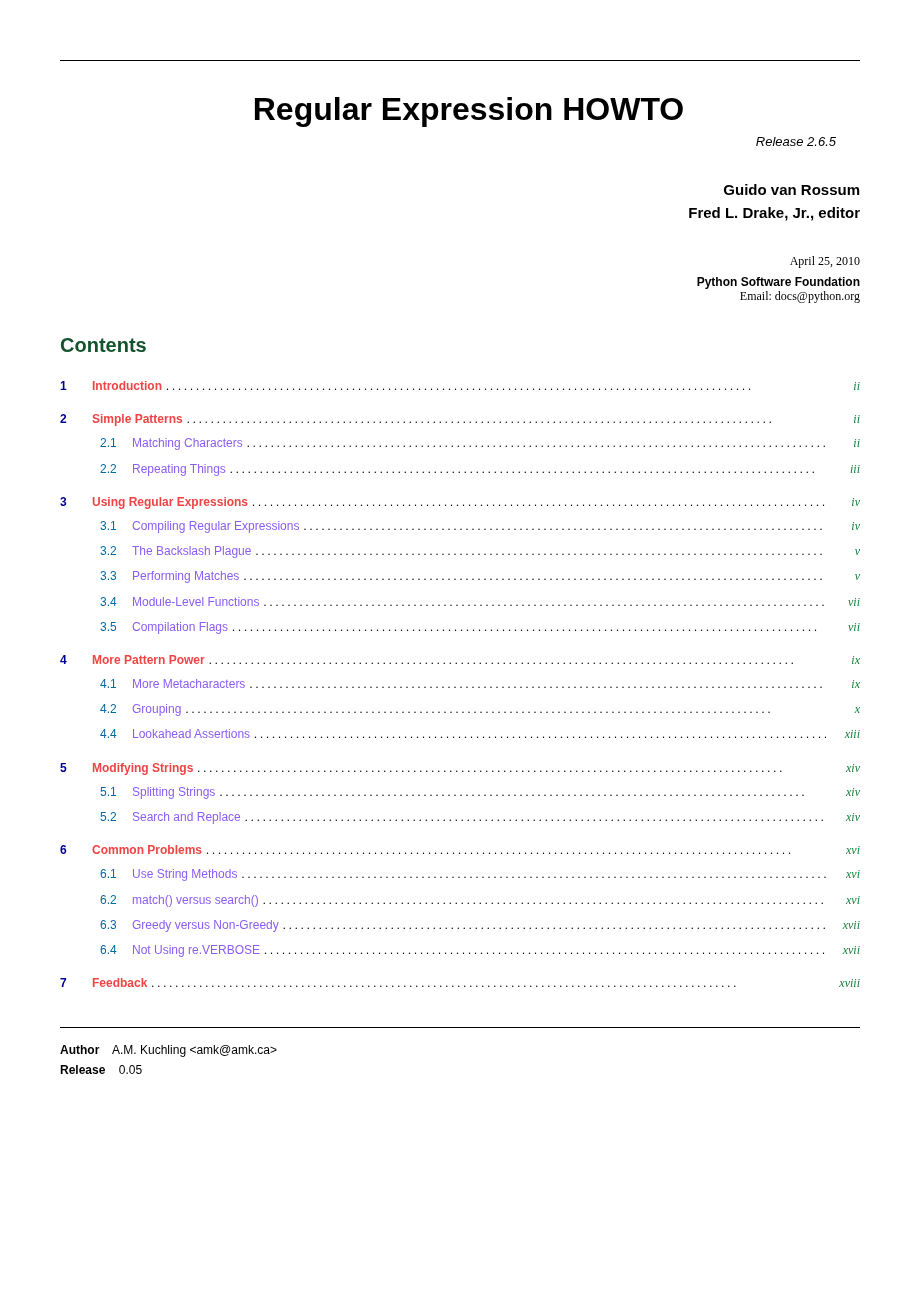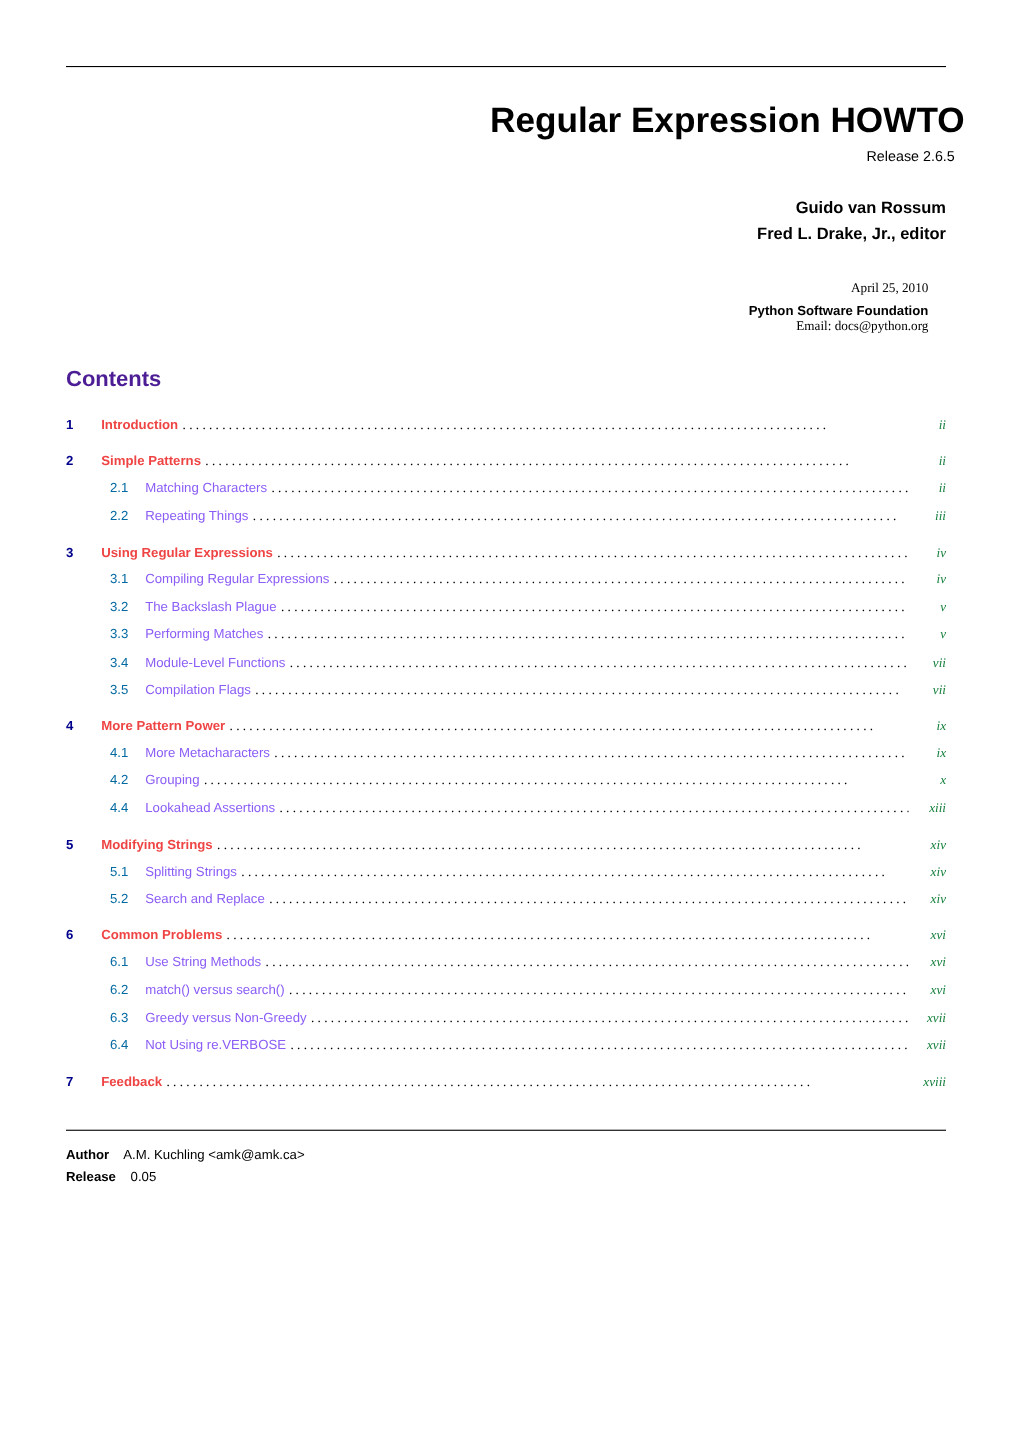--- a/index.html
+++ b/index.html
@@ -16,70 +16,71 @@
       min-height: 1302px;
       padding: 0;
       position: relative;
     }
     .top-rule {
       border-top: 1.5px solid #000;
       margin: 60px 60px 0 60px;
     }
     .header-section {
       padding: 30px 43px 0 60px;
-      text-align: right;
+      text-align: center;
     }
     .main-title {
       font-size: 32px;
       font-weight: bold;
       font-family: Arial, Helvetica, sans-serif;
       margin-bottom: 6px;
     }
     .release-line {
+      font-style: italic;
       font-size: 13px;
       font-family: Arial, Helvetica, sans-serif;
       text-align: right;
-      padding-right: 52px;
+      padding-right: 84px;
       margin-bottom: 30px;
     }
     .authors-section {
       text-align: right;
       padding-right: 60px;
       margin-bottom: 30px;
     }
     .authors-section .author-names {
       font-weight: bold;
       font-size: 15px;
       font-family: Arial, Helvetica, sans-serif;
       line-height: 1.5;
     }
     .meta-section {
       text-align: right;
-      padding-right: 76px;
+      padding-right: 60px;
       margin-bottom: 30px;
     }
     .meta-section .date {
       font-size: 12px;
       margin-bottom: 6px;
     }
     .meta-section .org {
       font-weight: bold;
       font-size: 12px;
       font-family: Arial, Helvetica, sans-serif;
     }
     .meta-section .email {
       font-size: 12px;
     }
     .contents-section {
       padding: 0 60px;
     }
     .contents-title {
       font-size: 20px;
       font-weight: bold;
-      color: #4c1d95;
+      color: #14532d;
       font-family: Arial, Helvetica, sans-serif;
       margin-bottom: 20px;
     }
     .toc-entry {
       display: flex;
       align-items: baseline;
       margin-bottom: 2px;
       font-size: 12px;
       line-height: 1.6;
     }

